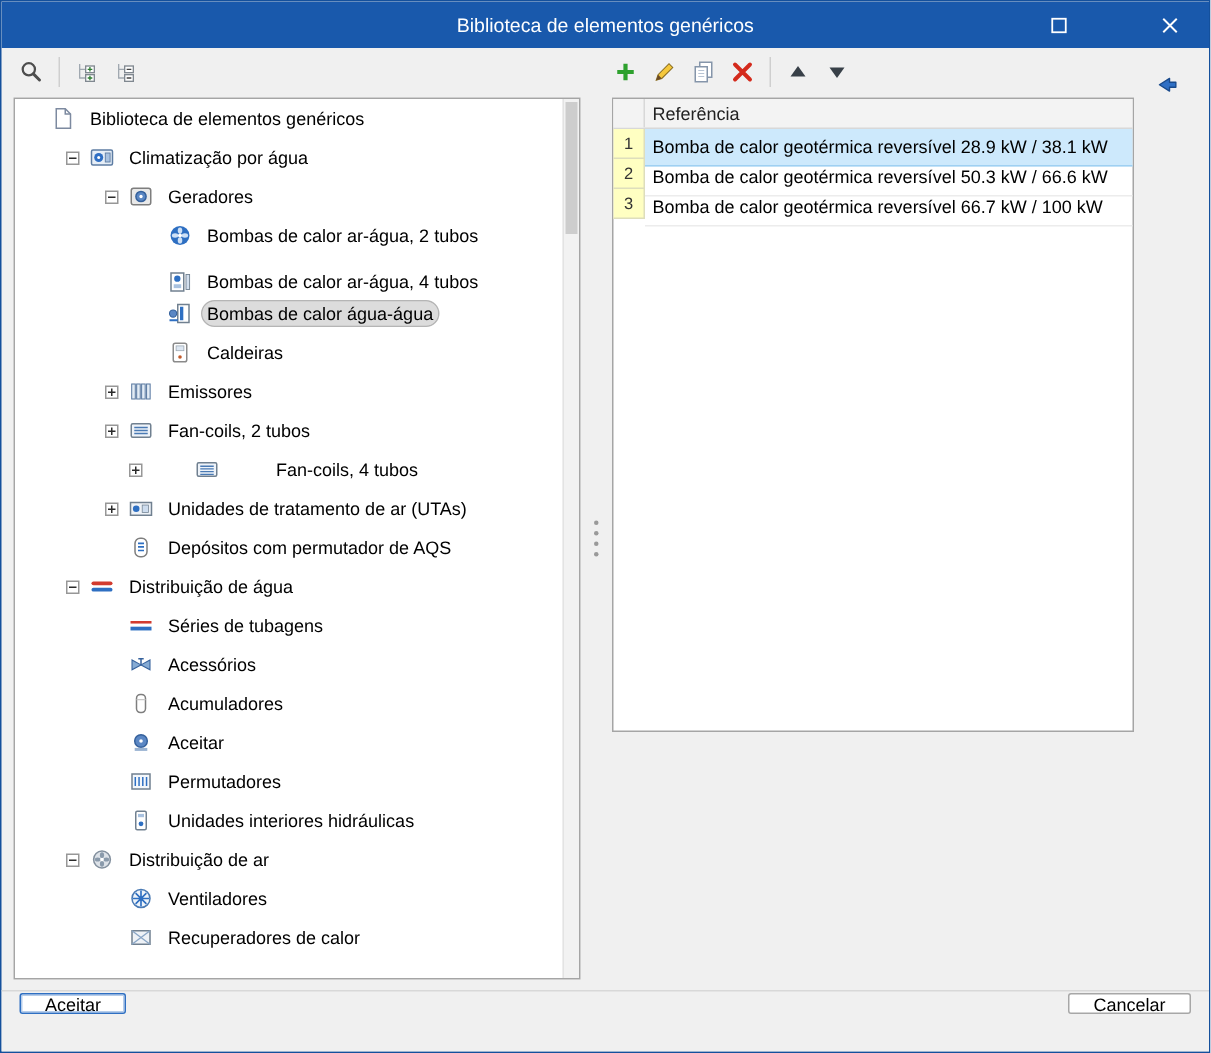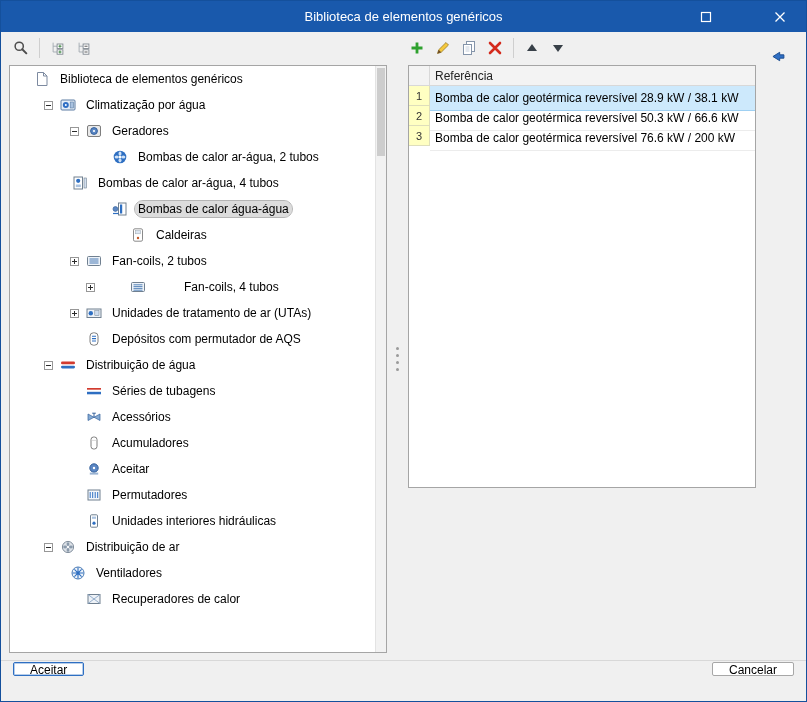--- a/index.html
+++ b/index.html
@@ -219,21 +219,21 @@
               <circle cx="8" cy="8" r="6.3" fill="#2e6fc2"></circle>
               <ellipse cx="8" cy="4.7" rx="1.5" ry="2.1" fill="#cfe1f6"></ellipse>
               <ellipse cx="8" cy="11.3" rx="1.5" ry="2.1" fill="#cfe1f6"></ellipse>
               <ellipse cx="4.7" cy="8" rx="2.1" ry="1.5" fill="#cfe1f6"></ellipse>
               <ellipse cx="11.3" cy="8" rx="2.1" ry="1.5" fill="#cfe1f6"></ellipse>
               <circle cx="8" cy="8" r="1.3" fill="#fff"></circle>
             </svg>
           </span>
           <span class="tree-label">Bombas de calor ar-água, 2 tubos</span>
         </div>
-        <div class="tree-row" style="padding-left: 46px;">
+        <div class="tree-row" style="padding-left: 86px; align-items: flex-end;">
           <span class="exp-spacer"></span>
           <span class="icon">
             <svg width="16" height="16" viewBox="0 0 16 16">
               <rect x="2" y="2" width="8.5" height="12" fill="#fff" stroke="#708090"></rect>
               <circle cx="6.2" cy="5.8" r="2.1" fill="#2e6fc2"></circle>
               <rect x="3.8" y="9.5" width="5" height="2.6" fill="#a9c2e0"></rect>
               <rect x="12" y="3" width="2.4" height="10" fill="#d3dfee" stroke="#708090" stroke-width="0.6"></rect>
             </svg>
           </span>
           <span class="tree-label">Bombas de calor ar-água, 4 tubos</span>
@@ -243,30 +243,44 @@
           <span class="icon">
             <svg width="16" height="16" viewBox="0 0 16 16">
               <rect x="6.5" y="2" width="7.5" height="12" fill="#fff" stroke="#708090"></rect>
               <rect x="8" y="3.5" width="2.2" height="9" fill="#2e6fc2"></rect>
               <circle cx="3.4" cy="8" r="2.4" fill="#5b87c4" stroke="#35619c" stroke-width="0.7"></circle>
               <path d="M1 12.5h5.5" stroke="#2e6fc2" stroke-width="1.2"></path>
             </svg>
           </span>
           <span class="tree-label sel">Bombas de calor água-água</span>
         </div>
-        <div class="tree-row" style="padding-left: 86px; margin-left: 18px;">
+        <div class="tree-row" style="padding-left: 86px;">
           <span class="exp-spacer"></span>
           <span class="icon">
             <svg width="16" height="16" viewBox="0 0 16 16">
               <rect x="3.5" y="1.8" width="9" height="12.4" rx="1.4" fill="#fff" stroke="#8a8a8a"></rect>
               <rect x="5.4" y="3.6" width="5.2" height="3.2" fill="#dde7f2" stroke="#9aa5b0" stroke-width="0.5"></rect>
               <circle cx="8" cy="11" r="1.2" fill="#c25a2a"></circle>
             </svg>
           </span>
           <span class="tree-label">Caldeiras</span>
+        </div>
+        <div class="tree-row" style="padding-left: 60px;">
+          <span class="expander plus"></span>
+          <span class="icon">
+            <svg width="16" height="16" viewBox="0 0 16 16">
+              <g fill="#e3ecf5" stroke="#5d7ca3" stroke-width="0.7">
+                <rect x="1.8" y="3" width="2.4" height="10"></rect>
+                <rect x="5.1" y="3" width="2.4" height="10"></rect>
+                <rect x="8.4" y="3" width="2.4" height="10"></rect>
+                <rect x="11.7" y="3" width="2.4" height="10"></rect>
+              </g>
+            </svg>
+          </span>
+          <span class="tree-label">Emissores</span>
         </div>
         <div class="tree-row" style="padding-left: 60px;">
           <span class="expander plus"></span>
           <span class="icon">
             <svg width="16" height="16" viewBox="0 0 16 16">
               <rect x="1.5" y="3.5" width="13" height="9" rx="1" fill="#eef3f9" stroke="#708090"></rect>
               <path d="M3.5 6h9M3.5 8h9M3.5 10h9" stroke="#4a7ab4" stroke-width="1"></path>
             </svg>
           </span>
           <span class="tree-label">Fan-coils, 2 tubos</span>
@@ -382,21 +396,21 @@
               <circle cx="8" cy="8" r="5.6" fill="#dde2e8" stroke="#83909e"></circle>
               <ellipse cx="8" cy="5.1" rx="1.4" ry="1.9" fill="#8a9aab"></ellipse>
               <ellipse cx="8" cy="10.9" rx="1.4" ry="1.9" fill="#8a9aab"></ellipse>
               <ellipse cx="5.1" cy="8" rx="1.9" ry="1.4" fill="#8a9aab"></ellipse>
               <ellipse cx="10.9" cy="8" rx="1.9" ry="1.4" fill="#8a9aab"></ellipse>
               <circle cx="8" cy="8" r="1.1" fill="#fff"></circle>
             </svg>
           </span>
           <span class="tree-label">Distribuição de ar</span>
         </div>
-        <div class="tree-row" style="padding-left: 44px;">
+        <div class="tree-row" style="padding-left: 60px;">
           <span class="exp-spacer"></span>
           <span class="icon">
             <svg width="16" height="16" viewBox="0 0 16 16">
               <circle cx="8" cy="8" r="6" fill="#eef4fa" stroke="#4a7ab4"></circle>
               <path d="M8 2.6v10.8M2.6 8h10.8M4.4 4.4l7.2 7.2M11.6 4.4l-7.2 7.2" stroke="#2e6fc2" stroke-width="1.1"></path>
               <circle cx="8" cy="8" r="1.5" fill="#2e6fc2"></circle>
             </svg>
           </span>
           <span class="tree-label">Ventiladores</span>
         </div>
@@ -432,21 +446,21 @@
         <div class="t-row sel">
           <span class="t-num">1</span>
           <span class="t-cell">Bomba de calor geotérmica reversível 28.9 kW / 38.1 kW</span>
         </div>
         <div class="t-row">
           <span class="t-num">2</span>
           <span class="t-cell">Bomba de calor geotérmica reversível 50.3 kW / 66.6 kW</span>
         </div>
         <div class="t-row">
           <span class="t-num">3</span>
-          <span class="t-cell">Bomba de calor geotérmica reversível 76.6 kW / 200 kW</span>
+          <span class="t-cell">Bomba de calor geotérmica reversível 66.7 kW / 100 kW</span>
         </div>
       </div>
   </div>
 
   <div class="footer">
     <button class="btn primary">Aceitar</button>
     <button class="btn cancel">Cancelar</button>
   </div>
 
 </div>

